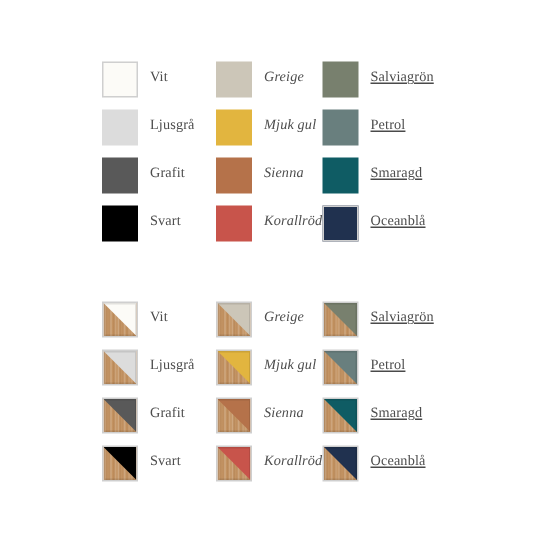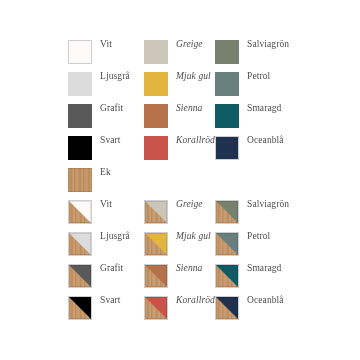--- a/index.html
+++ b/index.html
@@ -38,26 +38,26 @@
     display: block;
     position: relative;
     height: 32px;
   }
 
   .swatch-cell {
     position: absolute;
     top: 0;
     height: 26px;
     display: flex;
-    align-items: flex-start;
+    align-items: center;
   }
 
   .swatch-cell.col-0 { left: 0px; }
   .swatch-cell.col-1 { left: 76px; font-style: italic; }
-  .swatch-cell.col-2 { left: 147px; }
+  .swatch-cell.col-2 { left: 147px; text-decoration: underline; }
 
   .swatch-chip {
     width: 24px;
     height: 24px;
     flex: 0 0 24px;
     box-sizing: border-box;
     position: relative;
     overflow: hidden;
   }
 
@@ -167,29 +167,20 @@
         </div>
         <div class="swatch-cell col-1">
           <div class="swatch-chip" style="background-color: rgb(200, 84, 75);"></div>
           <span class="swatch-label">Korallröd</span>
         </div>
         <div class="swatch-cell col-2">
           <div class="swatch-chip bordered" style="background-color: rgb(32, 49, 79);"></div>
           <span class="swatch-label">Oceanblå</span>
         </div>
       </div>
-      <div class="swatch-row">
-        <div class="swatch-cell col-0">
-          <div class="swatch-chip">
-            <div class="wood-base"></div>
-            <div class="chip-outline"></div>
-          </div>
-          <span class="swatch-label">Ek</span>
-        </div>
-      </div>
     </div>
 
   <div class="swatch-section" id="section-split">
       <div class="swatch-row">
         <div class="swatch-cell col-0">
           <div class="swatch-chip bordered">
             <div class="wood-base shaded"></div>
             <div class="split-overlay" style="background-color: rgb(252, 251, 247);"></div>
             <div class="chip-outline"></div>
           </div>

